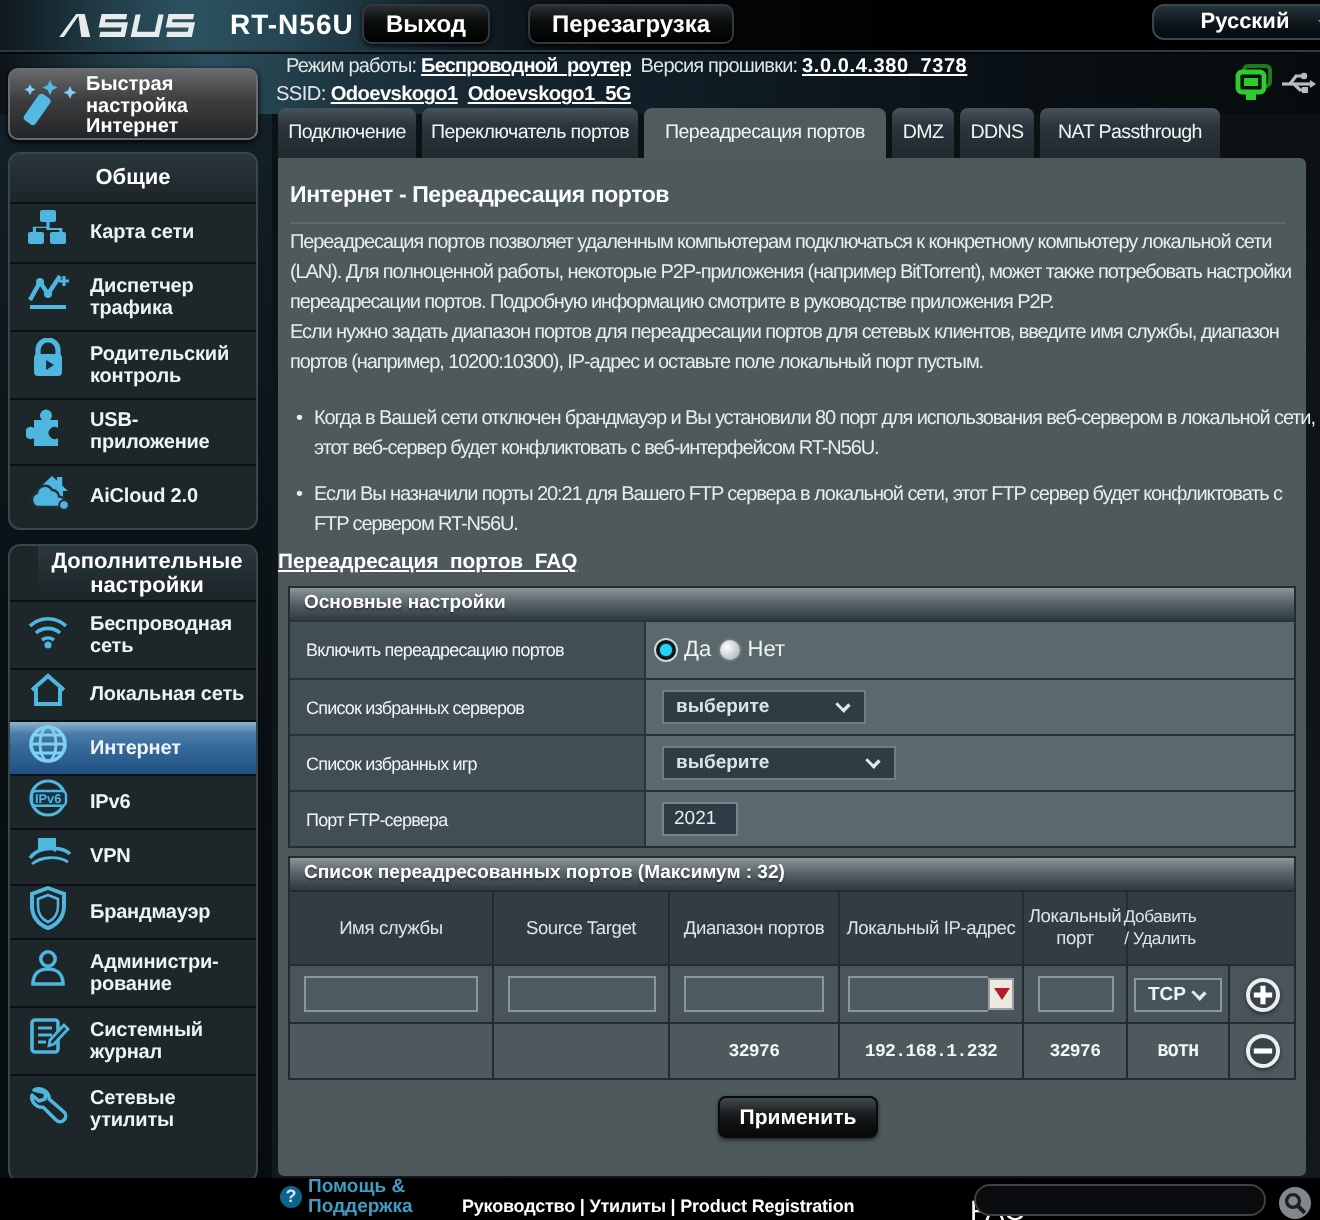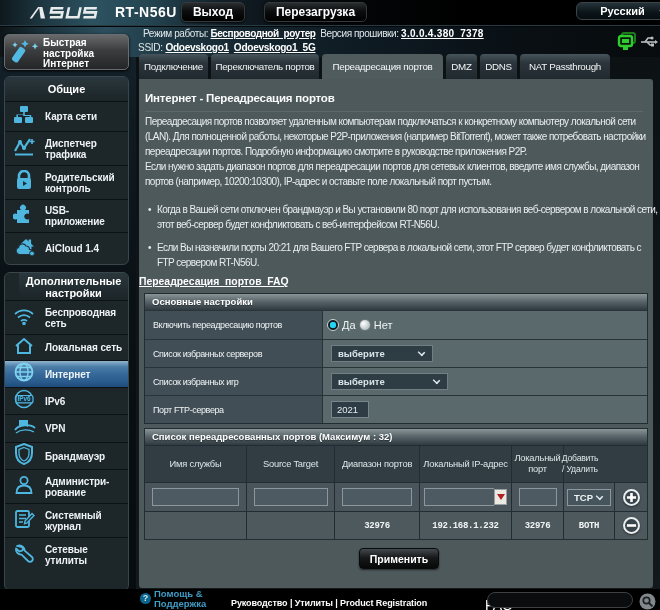--- a/index.html
+++ b/index.html
@@ -173,21 +173,21 @@
           </svg></div>
         <div class="lb">USB-<br>приложение</div>
       </div>
   <div class="mitem" style="height:31px;">
         <div class="ic"><svg width="24" height="21" viewBox="0 0 24 21">
             <path d="M5 10.5 L13 3 L21 10.5 L18.5 10.5 L18.5 16 L7.5 16 L7.5 10.5 Z" fill="#4fb6e0"></path>
             <rect x="15.5" y="3.5" width="2.6" height="5" fill="#4fb6e0"></rect>
             <path d="M13 10 a3.5 3.5 0 0 1 3.5 3.3 a2.8 2.8 0 0 1 1.5 5.2 l-11.5 0 a3.6 3.6 0 0 1 -1 -7 a4 4 0 0 1 7.5 -1.5 Z" fill="#4fb6e0" stroke="#20313a" stroke-width="1.2"></path>
             <circle cx="19" cy="17.5" r="2.4" fill="#4fb6e0" stroke="#20313a" stroke-width="1"></circle>
           </svg></div>
-        <div class="lb">AiCloud 1.4</div>
+        <div class="lb">AiCloud 2.0</div>
       </div>
  </div>
 
  <div class="menu" style="top:272px;height:319px;">
   <div class="mhead" style="height:27px;line-height:12px;padding-top:2px;margin-left:14px;">Дополнительные<br>настройки</div>
   <div class="mitem" style="height:34px;">
         <div class="ic"><svg width="22" height="20" viewBox="0 0 22 20">
             <g fill="none" stroke="#4fb6e0" stroke-width="1.8">
               <path d="M2 8 a13 13 0 0 1 18 0"></path>
               <path d="M5 11.5 a9 9 0 0 1 12 0"></path>

